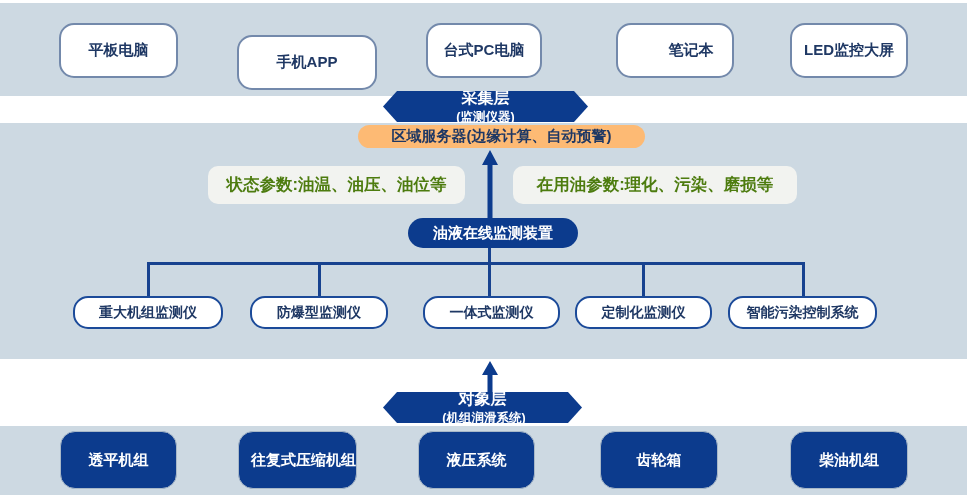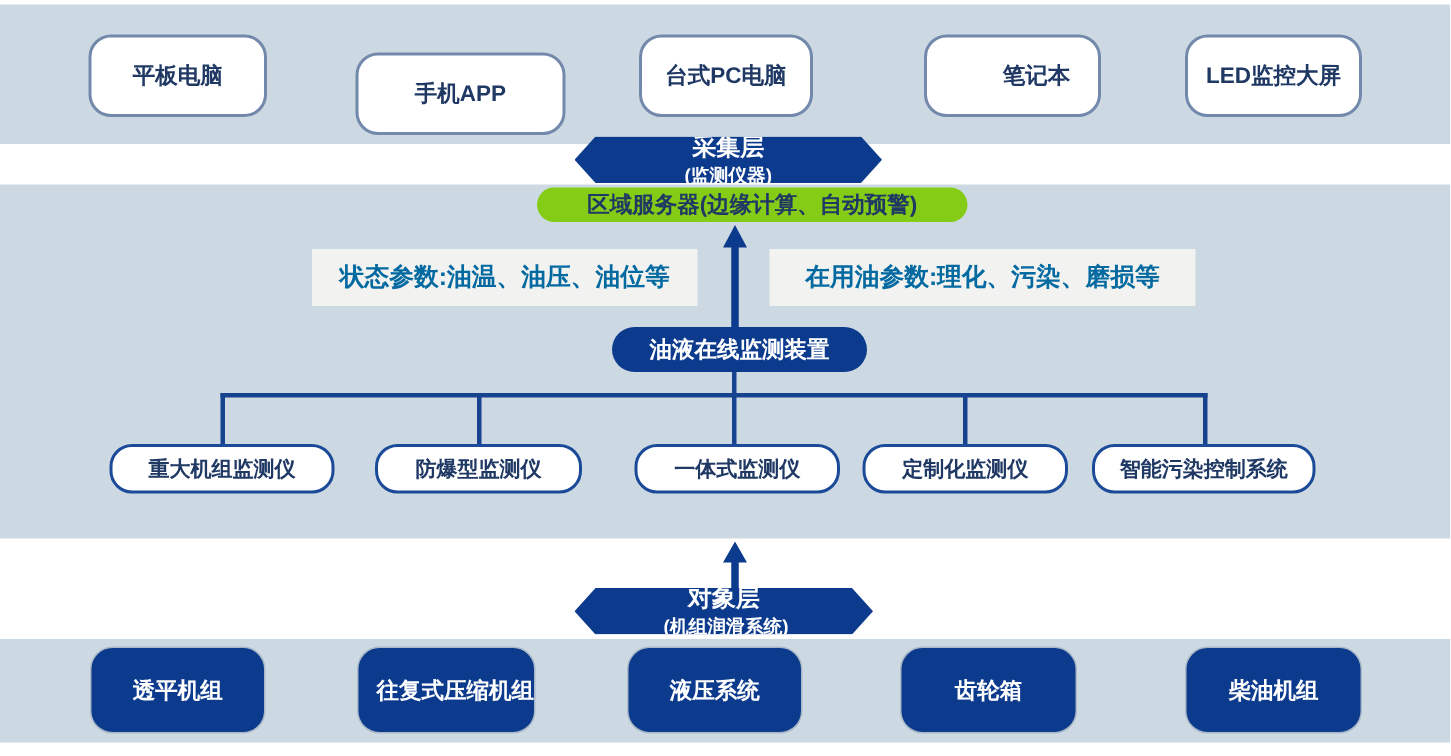--- a/index.html
+++ b/index.html
@@ -17,26 +17,26 @@
 
   .device-box{background:#ffffff;border:2px solid #7389ab;color:#1f3864;
        font-size:15px;top:23px;height:55px;}
 
   .hex-banner{position:absolute;background:#0c3b8d;color:#ffffff;height:31px;
        display:flex;align-items:center;justify-content:center;box-sizing:border-box;
        clip-path:polygon(14px 0,calc(100% - 14px) 0,100% 50%,calc(100% - 14px) 100%,14px 100%,0 50%);flex-direction:column;}
   .hex-banner .t1{font-size:16px;font-weight:bold;}
   .hex-banner .t2{font-size:12.5px;font-weight:bold;}
 
-  #server-box{left:358px;top:125px;width:287px;height:23px;background:#84cc16;
+  #server-box{left:358px;top:125px;width:287px;height:23px;background:#fdba74;
        color:#1f3864;font-size:15px;}
 
   .param-label{position:absolute;top:166px;height:38px;background:#f2f3f0;
-       color:#0369a1;font-size:16.5px;font-weight:bold;display:flex;
-       align-items:center;justify-content:center;}
+       color:#4d7c0f;font-size:16.5px;font-weight:bold;display:flex;
+       align-items:center;justify-content:center;border-radius:10px;}
   #param-left{left:208px;width:257px;}
   #param-right{left:513px;width:284px;}
 
   #device-main{left:408px;top:218px;width:170px;height:30px;background:#0c3b8d;
        color:#ffffff;font-size:15px;}
 
   .conn{position:absolute;background:#17428f;}
 
   .monitor-box{background:#ffffff;border:2px solid #1b4a99;color:#1f3864;
        font-size:14px;top:296px;height:33px;}

